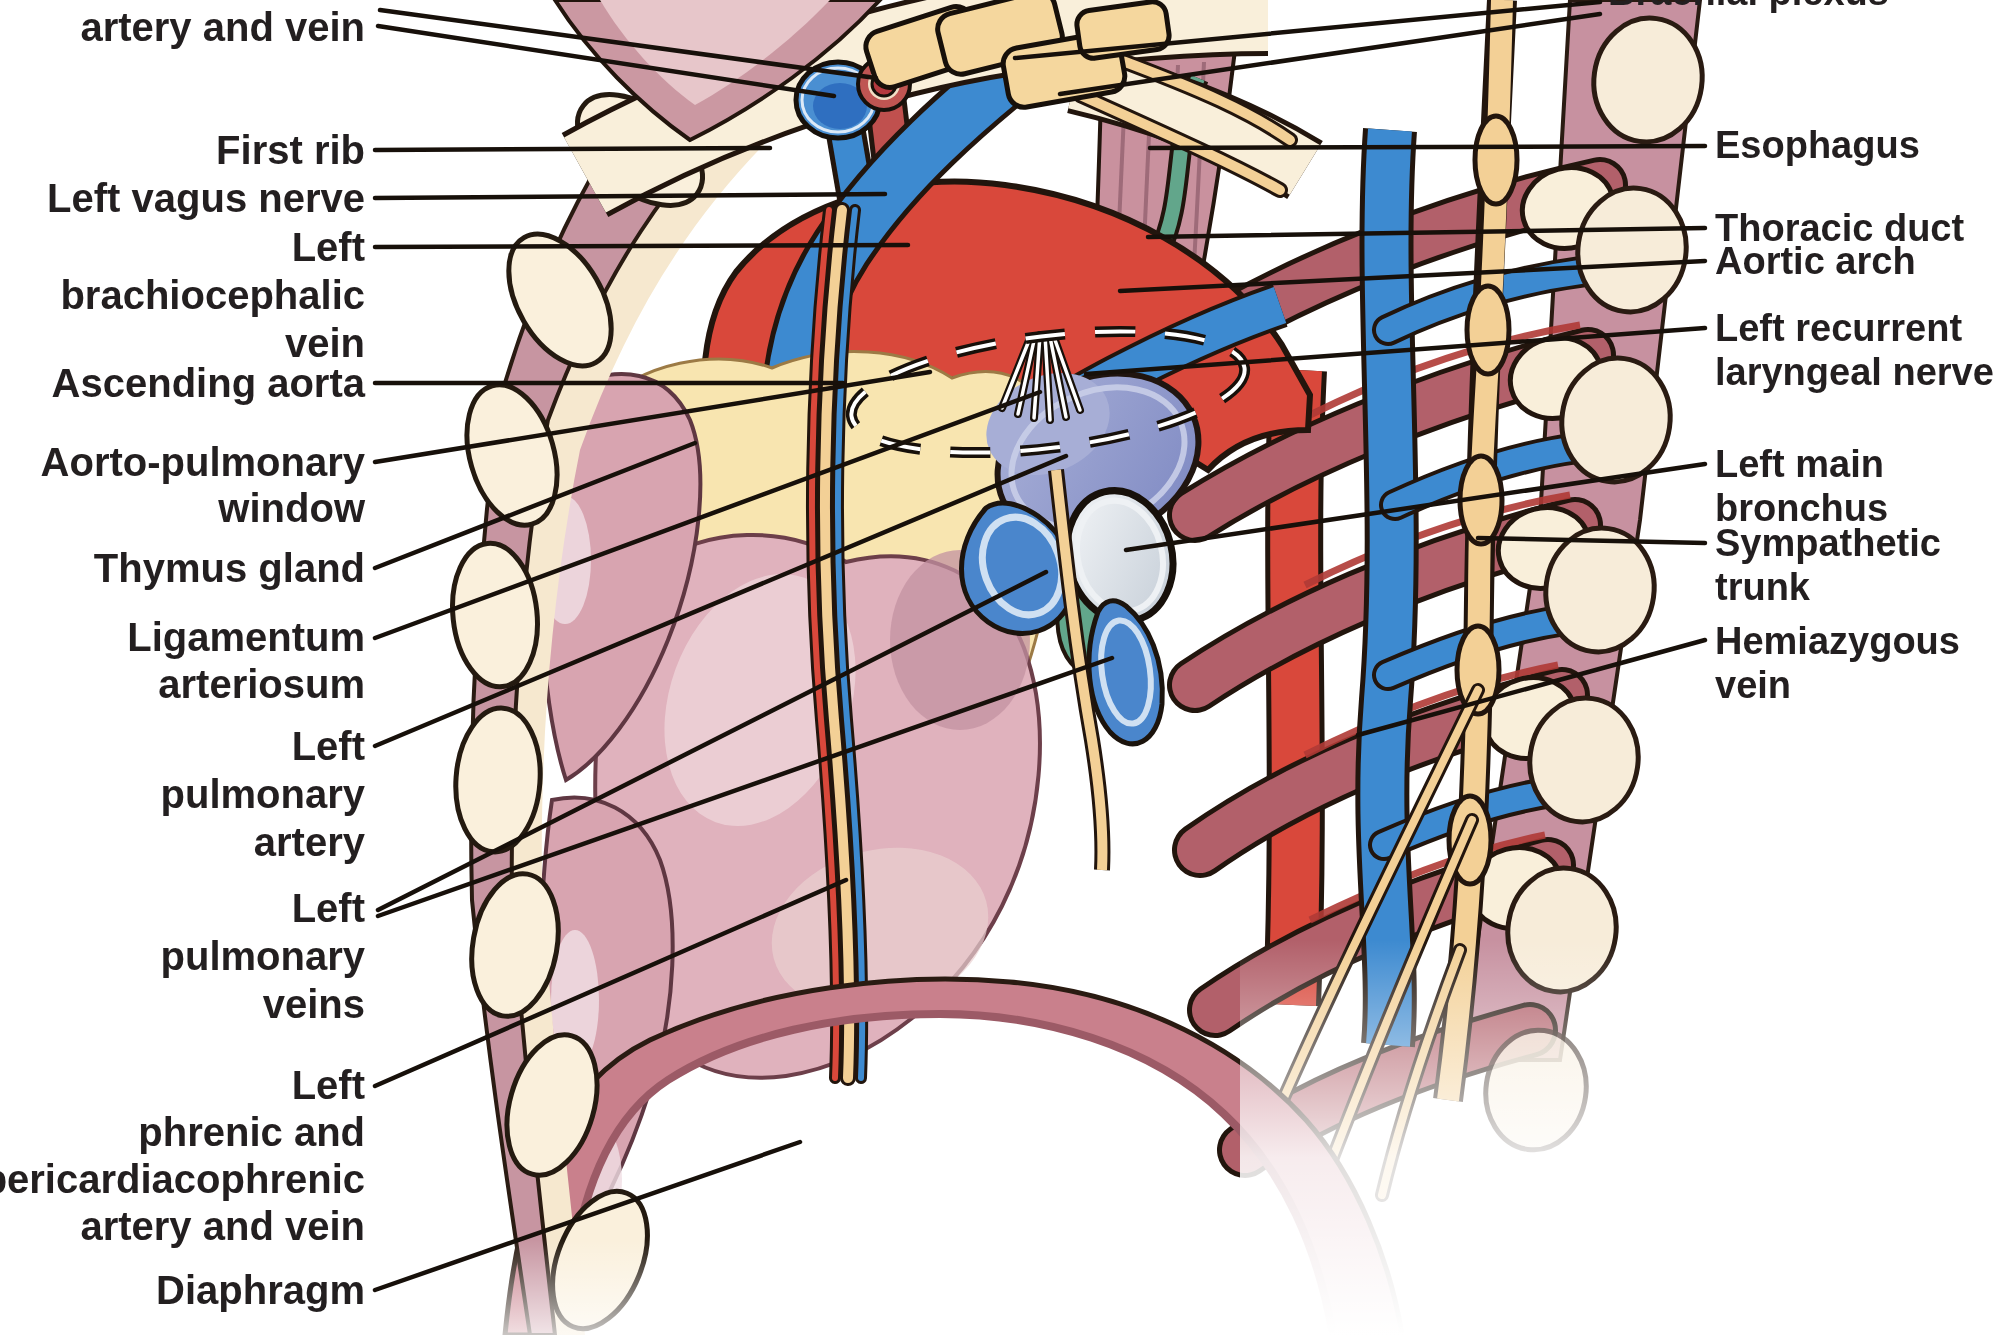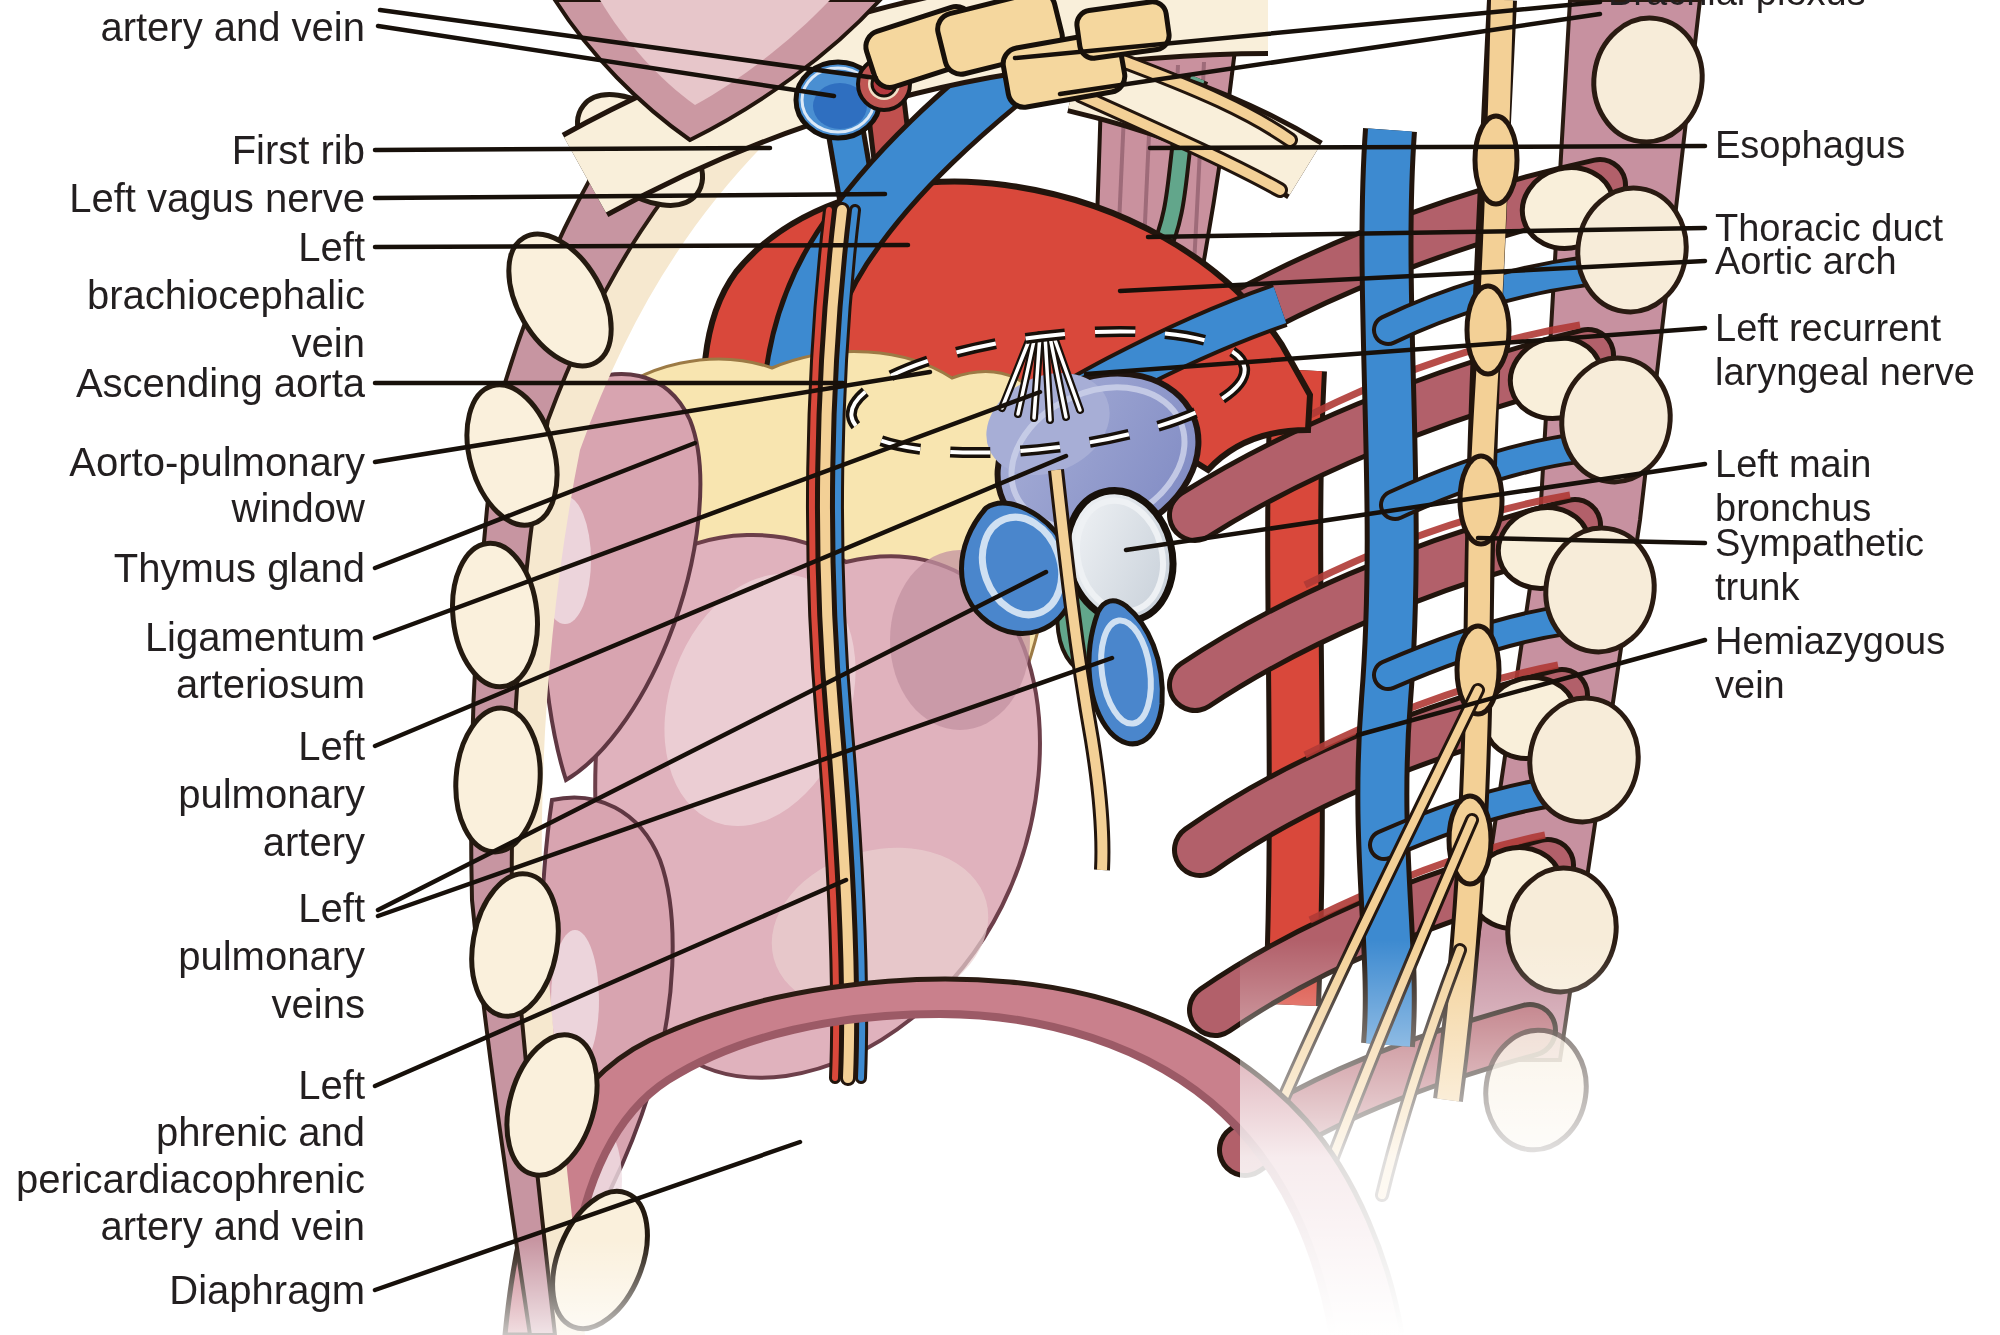--- a/index.html
+++ b/index.html
@@ -1,17 +1,17 @@
 <!DOCTYPE html>
 <html><head>
 <meta charset="utf-8">
 <style>
   html,body{margin:0;padding:0;background:#fff;}
   body{width:2000px;height:1335px;overflow:hidden;}
-  #stage{position:relative;width:2000px;height:1045px;background:#fff;font-family:"Liberation Sans",sans-serif;}
+  #stage{position:relative;width:2000px;height:1045px;background:#fff;font-family:"Liberation Sans",sans-serif;font-weight:bold;}
   #art{position:absolute;left:0;top:0;}
   .lbl{position:absolute;color:#231f20;white-space:pre-line;}
   .lbl-l{left:-60px;width:425px;text-align:right;font-size:40px;line-height:48px;}
   .lbl-r{left:1715px;width:300px;text-align:left;font-size:38px;line-height:44px;}
 </style>
 </head>
 <body>
 
 <div id="stage">
 

